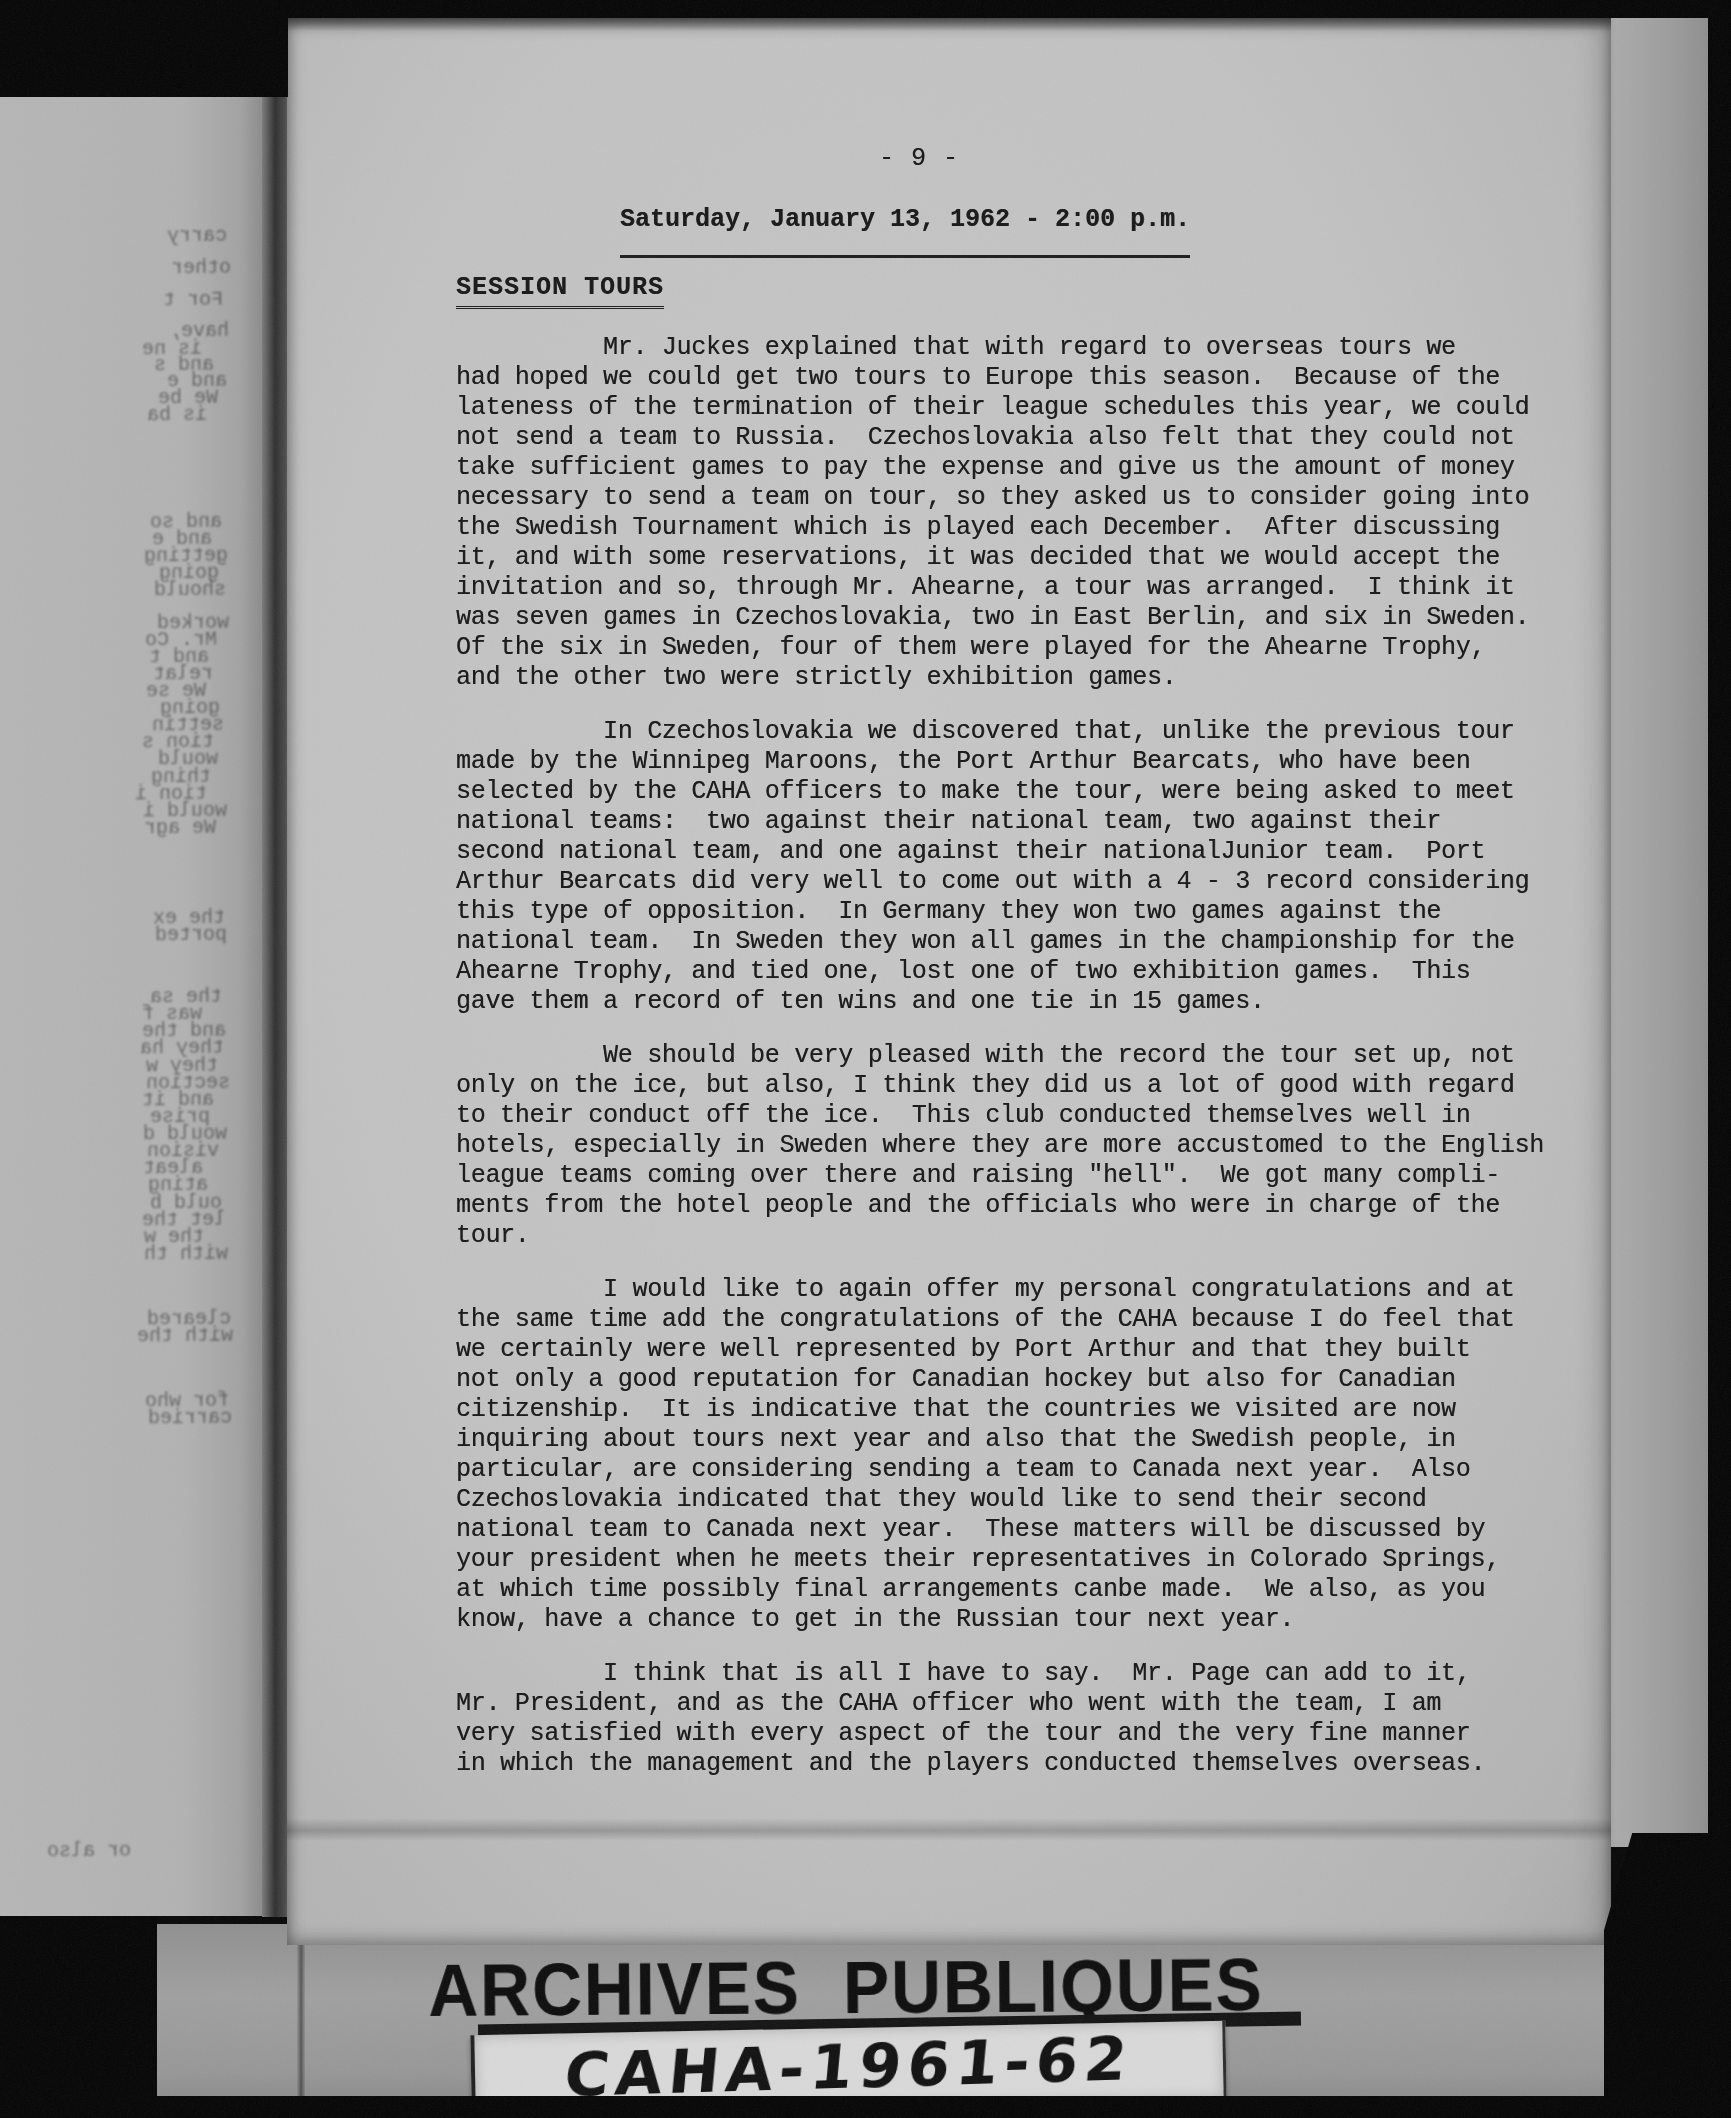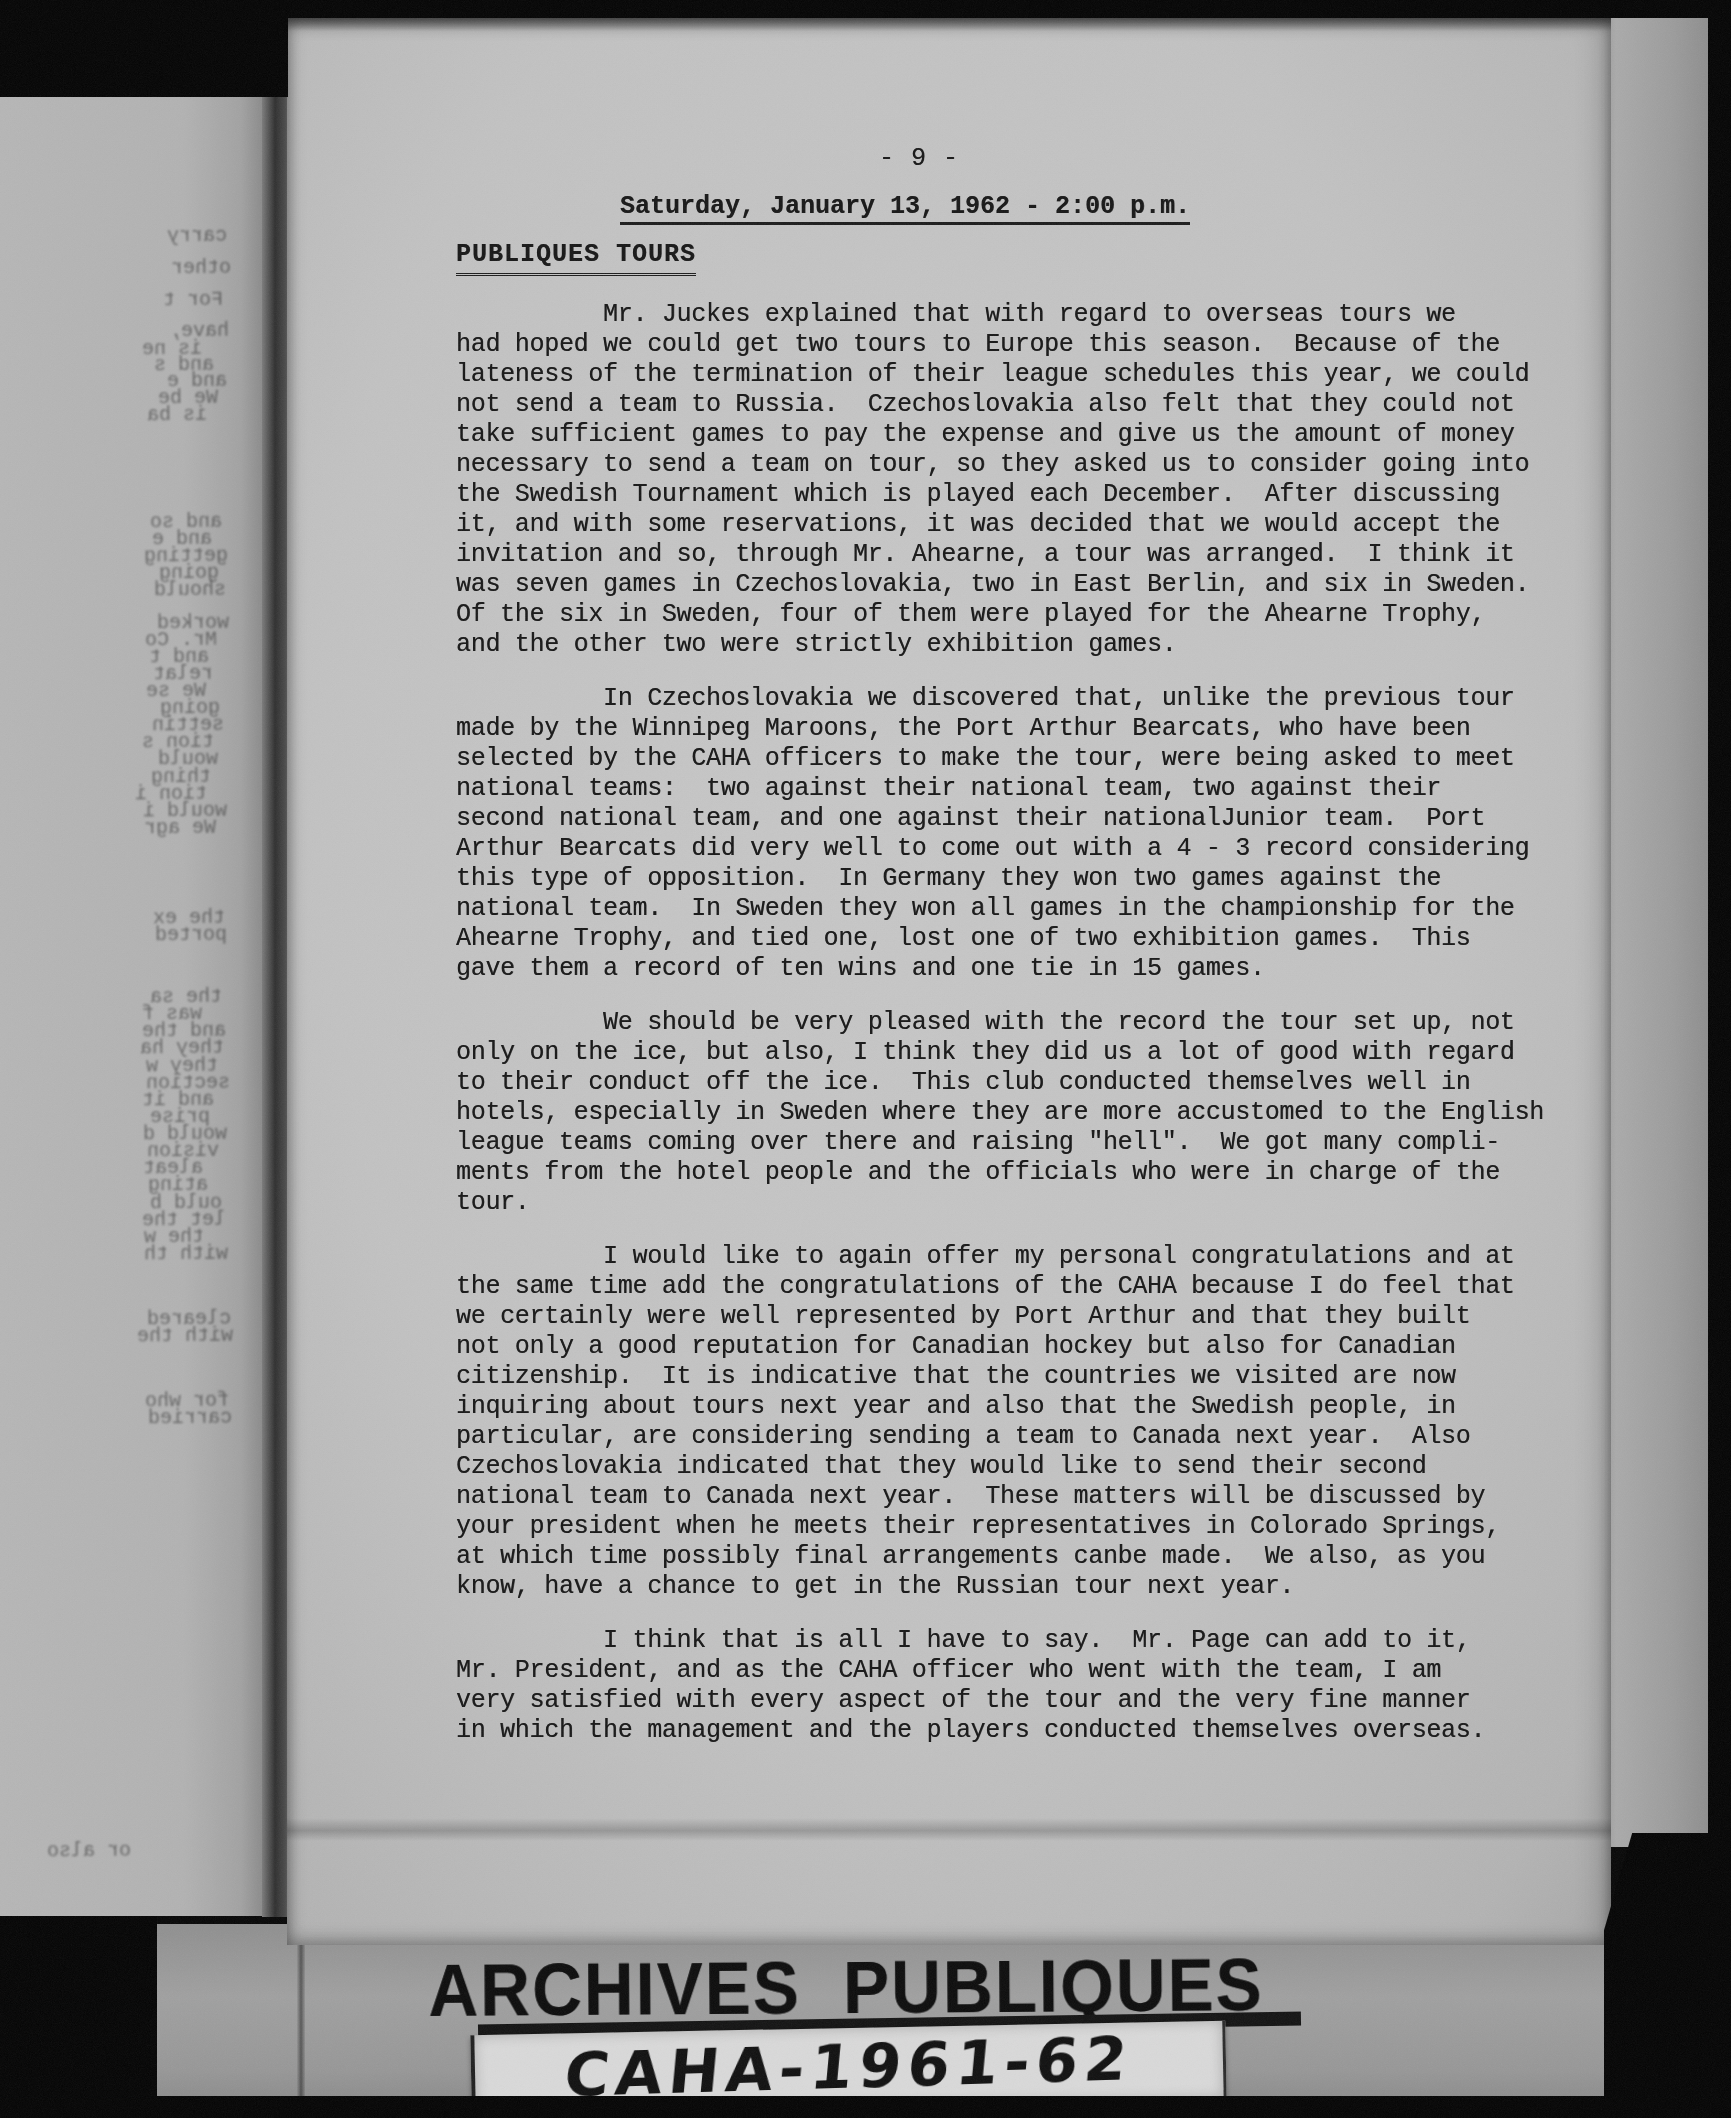--- a/index.html
+++ b/index.html
@@ -62,23 +62,23 @@
   }
 
   .typed{color:#171717;text-shadow:0.3px 0.3px 0.5px rgba(25,25,25,.65);}
   .page-number{font-size:25px;line-height:30px;margin-left:423px;letter-spacing:1px;}
   .session-title{
     display:inline-block;margin-left:335px;margin-top:35px;
     font-size:25px;line-height:30px;font-weight:bold;letter-spacing:0.5px;
     padding-bottom:4px;border-bottom:3.5px solid #1c1c1c;
   }
   .session-datetime{
-    display:inline-block;margin-left:164px;margin-top:18px;
+    display:inline-block;margin-left:164px;margin-top:31px;
     font-size:25px;line-height:30px;font-weight:bold;
-    padding-bottom:0;border-bottom:3px solid #1c1c1c;
+    padding-bottom:20px;border-bottom:3px solid #1c1c1c;
   }
   .section-heading{
     display:inline-block;margin-top:15px;
     font-size:25px;line-height:30px;font-weight:bold;letter-spacing:1px;
     padding-bottom:3px;border-bottom:3.5px double #1c1c1c;
   }
   .body-copy{margin-top:15px;}
   .para{
     white-space:pre;font-size:25px;line-height:30px;letter-spacing:-0.3px;margin-top:24px;
   }
@@ -194,21 +194,21 @@
   </div>
 
 <div class="gap-band" data-name="page-gap-shadow"></div>
 
 <div class="page" data-name="document-page">
   <div class="page-number typed" data-name="page-number">- 9 -</div>
   <div data-name="session-datetime-row">
     <span class="session-datetime typed" data-name="session-datetime">Saturday, January 13, 1962 - 2:00 p.m.</span>
   </div>
   <div data-name="section-heading-row">
-    <span class="section-heading typed" data-name="section-heading">PUBLIQUES TOURS</span>
+    <span class="section-heading typed" data-name="section-heading">SESSION TOURS</span>
   </div>
   <div class="body-copy typed" data-name="document-body">
 
   <div class="para" data-name="paragraph">          Mr. Juckes explained that with regard to overseas tours we
 had hoped we could get two tours to Europe this season.  Because of the
 lateness of the termination of their league schedules this year, we could
 not send a team to Russia.  Czechoslovakia also felt that they could not
 take sufficient games to pay the expense and give us the amount of money
 necessary to send a team on tour, so they asked us to consider going into
 the Swedish Tournament which is played each December.  After discussing

